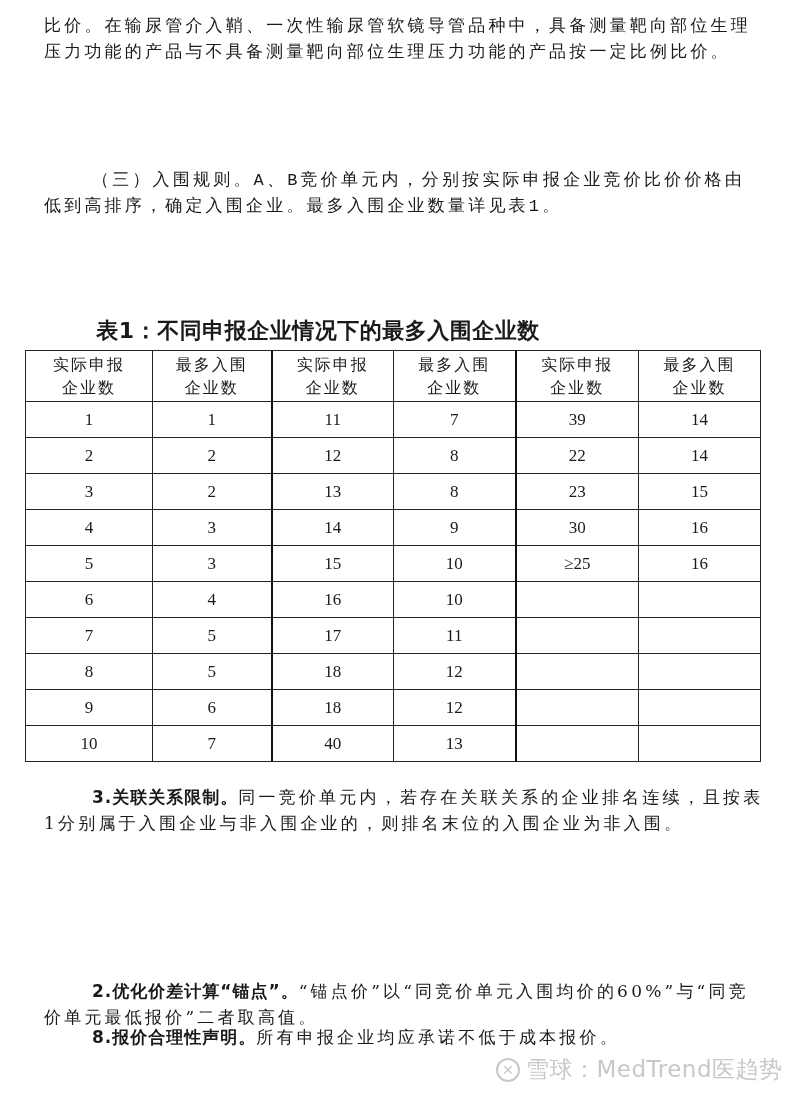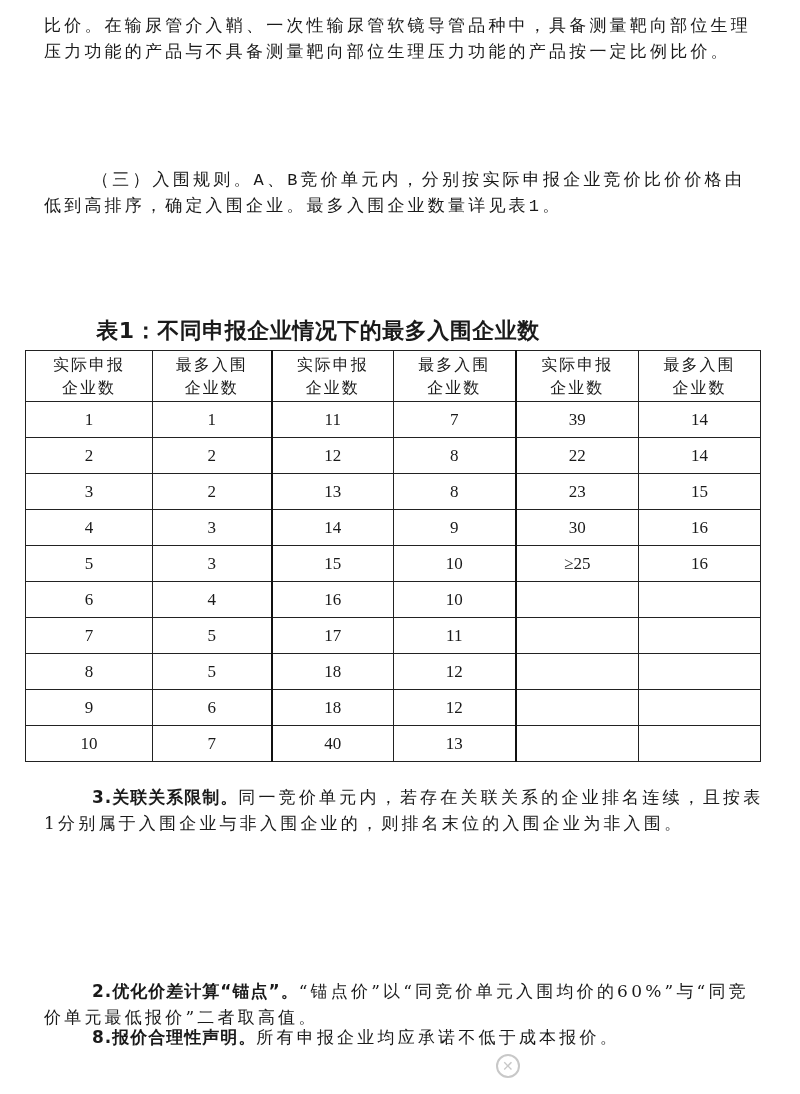--- a/index.html
+++ b/index.html
@@ -157,13 +157,14 @@
 </table>
 
 <p class="para indent" style="top:780px;"><span class="bold">3.关联关系限制。</span><span>同一竞价单元内，若存在关联关系的企业排名连续，且按表1分别属于入围企业与非入围企业的，则排名末位的入围企业为非入围。</span></p>
 
 <p class="para indent" style="top:974px;"><span class="bold">2.优化价差计算“锚点”。</span><span>“锚点价”以“同竞价单元入围均价的60%”与“同竞价单元最低报价”二者取高值。</span></p>
 
 <p class="para indent" style="top:1020px;"><span class="bold">8.报价合理性声明。</span><span>所有申报企业均应承诺不低于成本报价。</span></p>
 
 <div class="watermark">
   <span class="wm-logo">✕</span>
+  <span>雪球：MedTrend医趋势</span>
 </div>
 
 </body></html>

